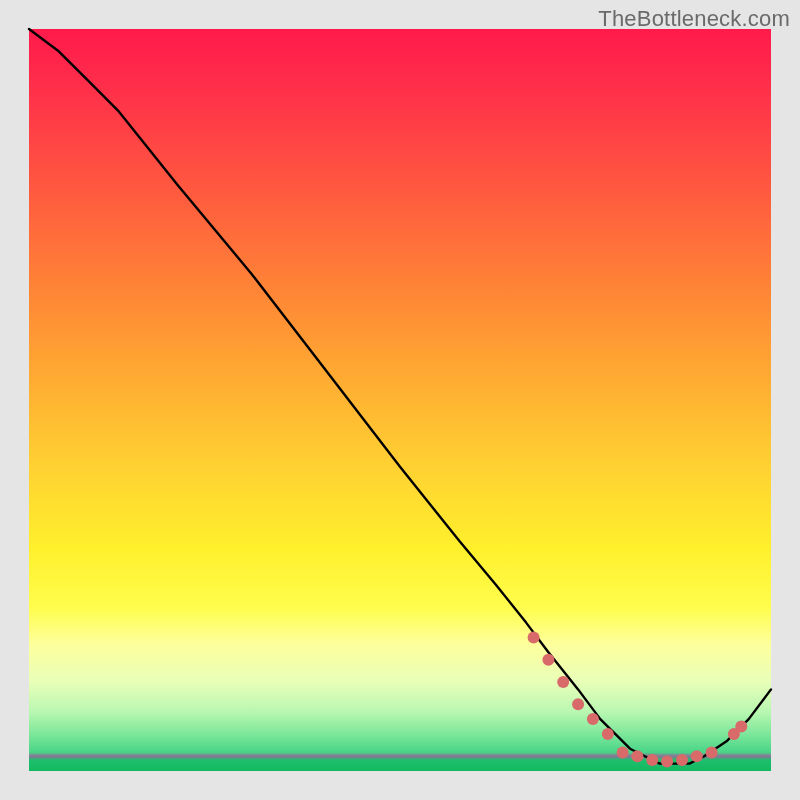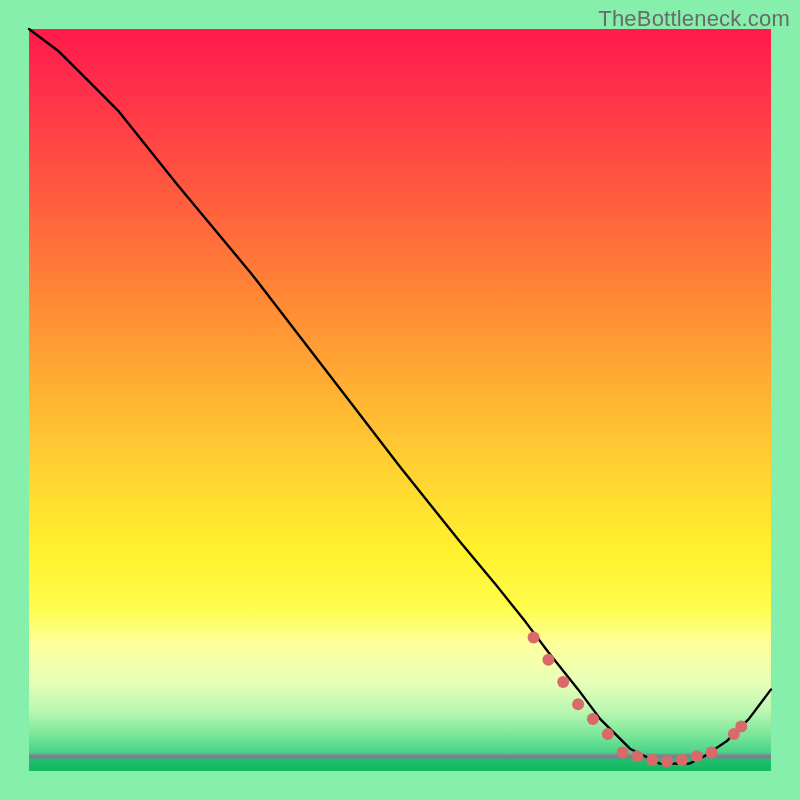--- a/index.html
+++ b/index.html
@@ -8,21 +8,21 @@
     width: 800px;
     height: 800px;
     background: #000;
     overflow: hidden;
     font-family: Arial, Helvetica, sans-serif;
   }
   .frame {
     position: relative;
     width: 800px;
     height: 800px;
-    background: #86efac;
+    background: #e5e5e5;
   }
   .plot {
     
     position: absolute;
     left: 29px;
     top: 29px;
     width: 742px;
     height: 742px;
     
     background: linear-gradient(to bottom,

